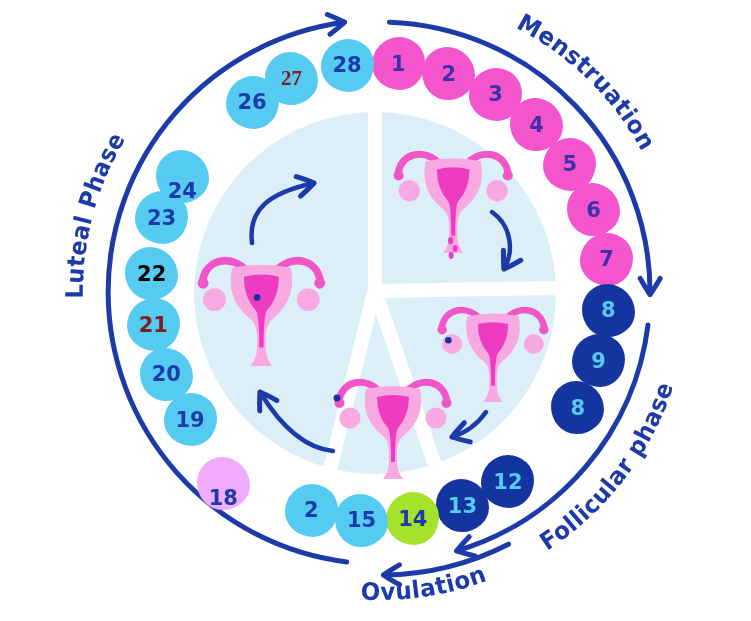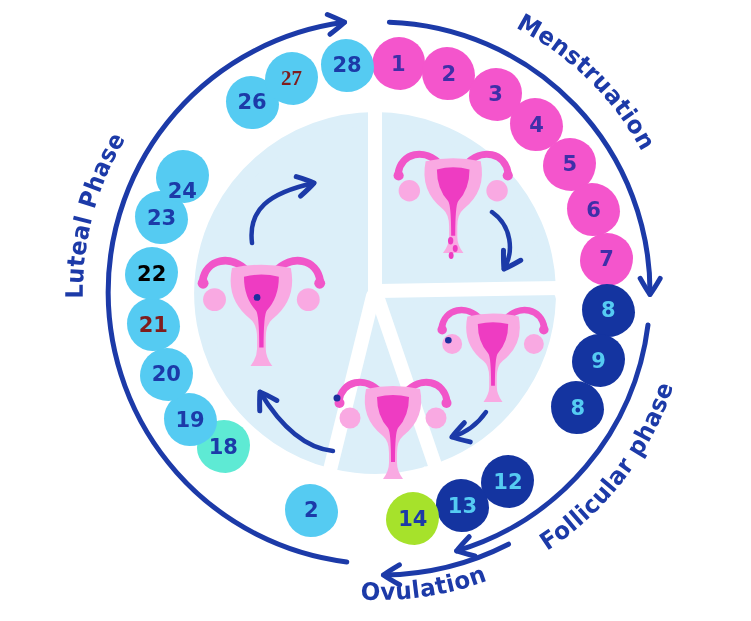--- a/index.html
+++ b/index.html
@@ -156,24 +156,27 @@
       </div>
       <div class="day-circle" style="left: 481.46px; top: 455.413px; background: rgb(20, 52, 160); color: rgb(85, 203, 242);">
         <span>12</span>
       </div>
       <div class="day-circle" style="left: 435.993px; top: 479.126px; background: rgb(20, 52, 160); color: rgb(85, 203, 242);">
         <span>13</span>
       </div>
       <div class="day-circle" style="left: 386.388px; top: 492.126px; background: rgb(166, 226, 43); color: rgb(28, 58, 168);">
         <span>14</span>
       </div>
+      <div class="day-circle" style="left: 335.134px; top: 493.762px; background: rgb(85, 203, 242); color: rgb(28, 58, 168);">
+        <span>15</span>
+      </div>
       <div class="day-circle" style="left: 284.802px; top: 483.953px; background: rgb(85, 203, 242); color: rgb(28, 58, 168);">
         <span>2</span>
       </div>
-      <div class="day-circle" style="left: 196.822px; top: 420px; background: #5eead4; color: rgb(28, 58, 168);">
+      <div class="day-circle" style="left: 196.822px; top: 457px; background: #f0abfc; color: rgb(28, 58, 168); align-items: flex-end;">
         <span>18</span>
       </div>
       <div class="day-circle" style="left: 163.587px; top: 393.46px; background: rgb(85, 203, 242); color: rgb(28, 58, 168);">
         <span>19</span>
       </div>
       <div class="day-circle" style="left: 139.874px; top: 347.993px; background: rgb(85, 203, 242); color: rgb(28, 58, 168);">
         <span>20</span>
       </div>
       <div class="day-circle" style="left: 126.874px; top: 298.388px; background: rgb(85, 203, 242); color: #7f1d1d;">
         <span>21</span>

